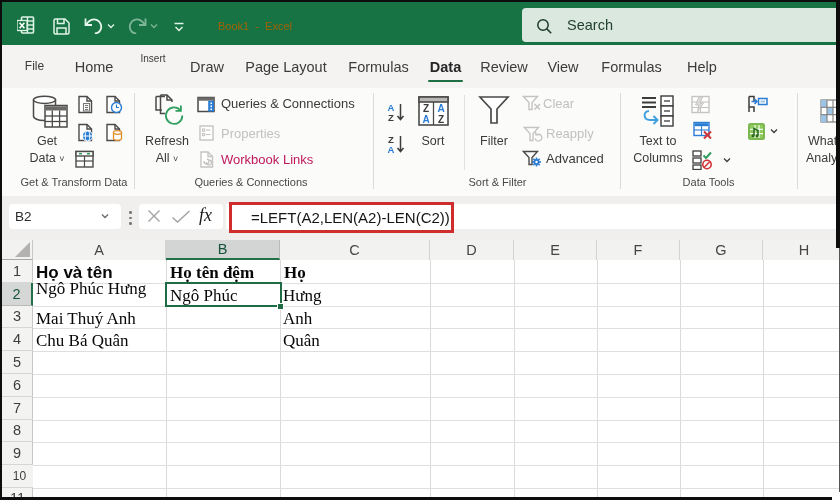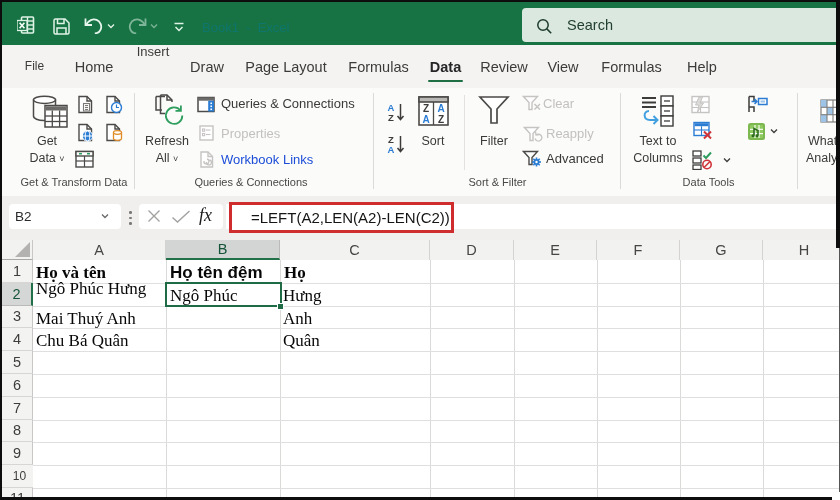--- a/index.html
+++ b/index.html
@@ -47,33 +47,33 @@
       <svg width="8" height="6" viewBox="0 0 8 6">
         <path d="M1 1.5 L4 4.5 L7 1.5" fill="none" stroke="#dff3e6" stroke-width="1.3"></path>
       </svg>
     </div>
 <div class="abs" style="left:173px;top:22px;width:12px;height:10px;">
       <svg width="12" height="10" viewBox="0 0 12 10">
 <line x1="1.5" y1="1.5" x2="10.5" y2="1.5" stroke="#dff3e6" stroke-width="1.5"></line>
 <path d="M2.5 5 L6 8.5 L9.5 5" fill="none" stroke="#dff3e6" stroke-width="1.5"></path>
       </svg>
     </div>
-<div class="abs" style="left:202px;top:19.5px;width:120px;height:16px;color:#0f766e;font-size:13px">Book1&nbsp; -&nbsp; Excel</div>
+<div class="abs" style="left:218px;top:19.5px;width:120px;height:16px;color:#a16207;font-size:11px">Book1&nbsp; -&nbsp; Excel</div>
 <div class="abs" style="left:522px;top:8px;width:318px;height:34px;background:#dbe8df;border-radius:4px"></div>
 <div class="abs" style="left:536px;top:18px;width:17px;height:17px;">
       <svg width="17" height="17" viewBox="0 0 17 17">
 <circle cx="7" cy="7" r="5.2" fill="none" stroke="#1e3c2c" stroke-width="1.5"></circle>
 <line x1="10.9" y1="10.9" x2="15.2" y2="15.2" stroke="#1e3c2c" stroke-width="1.5"></line>
       </svg>
     </div>
 <div class="abs" style="left:567px;top:17px;width:80px;height:17px;color:#22402f;font-size:14.5px">Search</div>
 <div class="abs" style="left:2px;top:45px;width:838px;height:43px;background:#f4f3f2"></div>
 <div class="abs" style="left:34.5px;top:59px;transform:translateX(-50%);font-size:12px;color:#3c3b39;font-weight:normal;white-space:nowrap">File</div>
 <div class="abs" style="left:94px;top:59px;transform:translateX(-50%);font-size:14.5px;color:#3c3b39;font-weight:normal;white-space:nowrap">Home</div>
-<div class="abs" style="left:153px;top:44px;transform:translateX(-50%);font-size:13px;color:#3c3b39;font-weight:normal;white-space:nowrap">Insert</div>
+<div class="abs" style="left:153px;top:53px;transform:translateX(-50%);font-size:10px;color:#3c3b39;font-weight:normal;white-space:nowrap">Insert</div>
 <div class="abs" style="left:207px;top:59px;transform:translateX(-50%);font-size:14.5px;color:#3c3b39;font-weight:normal;white-space:nowrap">Draw</div>
 <div class="abs" style="left:286px;top:59px;transform:translateX(-50%);font-size:14.5px;color:#3c3b39;font-weight:normal;white-space:nowrap">Page Layout</div>
 <div class="abs" style="left:378.5px;top:59px;transform:translateX(-50%);font-size:14.5px;color:#3c3b39;font-weight:normal;white-space:nowrap">Formulas</div>
 <div class="abs" style="left:445.5px;top:59px;transform:translateX(-50%);font-size:14.5px;color:#262626;font-weight:bold;white-space:nowrap">Data</div>
 <div class="abs" style="left:504px;top:59px;transform:translateX(-50%);font-size:14.5px;color:#3c3b39;font-weight:normal;white-space:nowrap">Review</div>
 <div class="abs" style="left:563px;top:59px;transform:translateX(-50%);font-size:14.5px;color:#3c3b39;font-weight:normal;white-space:nowrap">View</div>
 <div class="abs" style="left:631.5px;top:59px;transform:translateX(-50%);font-size:14.5px;color:#3c3b39;font-weight:normal;white-space:nowrap">Formulas</div>
 <div class="abs" style="left:702px;top:59px;transform:translateX(-50%);font-size:14.5px;color:#3c3b39;font-weight:normal;white-space:nowrap">Help</div>
 <div class="abs" style="left:428px;top:79.5px;width:35px;height:2.5px;background:#1e7044;border-radius:1px"></div>
 <div class="abs" style="left:2px;top:88px;width:838px;height:108px;background:#fbfbfa"></div>
@@ -192,21 +192,21 @@
 </svg>
     </div>
 <div class="abs" style="left:221px;top:126px;width:80px;height:15px;font-size:13px;color:#c3c1bf">Properties</div>
 <div class="abs" style="left:199px;top:151px;width:16px;height:17px;">
       <svg width="16" height="17" viewBox="0 0 16 17">
 <path d="M2 1 L9 1 L13.5 5.5 L13.5 16 L2 16 Z" fill="#fff" stroke="#c6c4c2" stroke-width="1.4"></path>
 <path d="M9 1 L9 5.5 L13.5 5.5" fill="none" stroke="#c6c4c2" stroke-width="1.4"></path>
 <path d="M5 10 a2.5 2.5 0 1 0 3 -2 M10.5 9 a2.5 2.5 0 1 1 -3 2" fill="none" stroke="#c6c4c2" stroke-width="1.3"></path>
 </svg>
     </div>
-<div class="abs" style="left:221px;top:152px;width:110px;height:15px;font-size:13px;color:#1d4ed8">Workbook Links</div>
+<div class="abs" style="left:221px;top:152px;width:110px;height:15px;font-size:13px;color:#be185d">Workbook Links</div>
 <div class="abs" style="left:386px;top:102px;width:20px;height:21px;">
       <svg width="20" height="21" viewBox="0 0 20 21">
 <text x="5" y="9" font-size="9.5" font-weight="bold" fill="#2b7cd3" text-anchor="middle" font-family="Liberation Sans">A</text>
 <text x="5" y="19" font-size="9.5" font-weight="bold" fill="#3d3c3b" text-anchor="middle" font-family="Liberation Sans">Z</text>
 <path d="M14.5 2 L14.5 17 M11.5 14 L14.5 17.5 L17.5 14" fill="none" stroke="#3d3c3b" stroke-width="1.5"></path>
 </svg>
     </div>
 <div class="abs" style="left:386px;top:134px;width:20px;height:21px;">
       <svg width="20" height="21" viewBox="0 0 20 21">
 <text x="5" y="9" font-size="9.5" font-weight="bold" fill="#3d3c3b" text-anchor="middle" font-family="Liberation Sans">Z</text>
@@ -430,22 +430,22 @@
 <div class="abs" style="left:33px;top:282.8px;width:807px;height:1px;background:#dfdfdd"></div>
 <div class="abs" style="left:33px;top:305.6px;width:807px;height:1px;background:#dfdfdd"></div>
 <div class="abs" style="left:33px;top:328.4px;width:807px;height:1px;background:#dfdfdd"></div>
 <div class="abs" style="left:33px;top:351.2px;width:807px;height:1px;background:#dfdfdd"></div>
 <div class="abs" style="left:33px;top:374.0px;width:807px;height:1px;background:#dfdfdd"></div>
 <div class="abs" style="left:33px;top:396.8px;width:807px;height:1px;background:#dfdfdd"></div>
 <div class="abs" style="left:33px;top:419.6px;width:807px;height:1px;background:#dfdfdd"></div>
 <div class="abs" style="left:33px;top:442.4px;width:807px;height:1px;background:#dfdfdd"></div>
 <div class="abs" style="left:33px;top:465.20000000000005px;width:807px;height:1px;background:#dfdfdd"></div>
 <div class="abs" style="left:33px;top:488.0px;width:807px;height:1px;background:#dfdfdd"></div>
-<div class="abs" style="left:36px;top:263.0px;font-family:Liberation Serif, serif;font-size:17px;color:#070707;white-space:nowrap;font-weight:bold;">Họ và tên</div>
-<div class="abs" style="left:170px;top:263.0px;font-family:Liberation Sans, sans-serif;font-size:17px;color:#070707;white-space:nowrap;font-weight:bold;">Họ tên đệm</div>
+<div class="abs" style="left:36px;top:263.0px;font-family:Liberation Sans, sans-serif;font-size:17px;color:#070707;white-space:nowrap;font-weight:bold;">Họ và tên</div>
+<div class="abs" style="left:170px;top:263.0px;font-family:Liberation Serif, serif;font-size:17px;color:#070707;white-space:nowrap;font-weight:bold;">Họ tên đệm</div>
 <div class="abs" style="left:284px;top:263.0px;font-family:'Liberation Serif',serif;font-size:17px;color:#070707;white-space:nowrap;font-weight:bold;">Họ</div>
 <div class="abs" style="left:36px;top:279px;font-family:'Liberation Serif',serif;font-size:17px;color:#070707;white-space:nowrap;">Ngô Phúc Hưng</div>
 <div class="abs" style="left:170px;top:285.8px;font-family:'Liberation Serif',serif;font-size:17px;color:#070707;white-space:nowrap;">Ngô Phúc</div>
 <div class="abs" style="left:283px;top:285.8px;font-family:'Liberation Serif',serif;font-size:17px;color:#070707;white-space:nowrap;">Hưng</div>
 <div class="abs" style="left:36px;top:308.6px;font-family:'Liberation Serif',serif;font-size:17px;color:#070707;white-space:nowrap;">Mai Thuý Anh</div>
 <div class="abs" style="left:283px;top:308.6px;font-family:'Liberation Serif',serif;font-size:17px;color:#070707;white-space:nowrap;">Anh</div>
 <div class="abs" style="left:36px;top:331.4px;font-family:'Liberation Serif',serif;font-size:17px;color:#070707;white-space:nowrap;">Chu Bá Quân</div>
 <div class="abs" style="left:283px;top:331.4px;font-family:'Liberation Serif',serif;font-size:17px;color:#070707;white-space:nowrap;">Quân</div>
 <div class="abs" style="left:165px;top:282px;width:117px;height:25px;border:2px solid #1e6b45;background:transparent"></div>
 <div class="abs" style="left:277px;top:303px;width:7px;height:7px;background:#1e6b45;border:1px solid #fff"></div>

